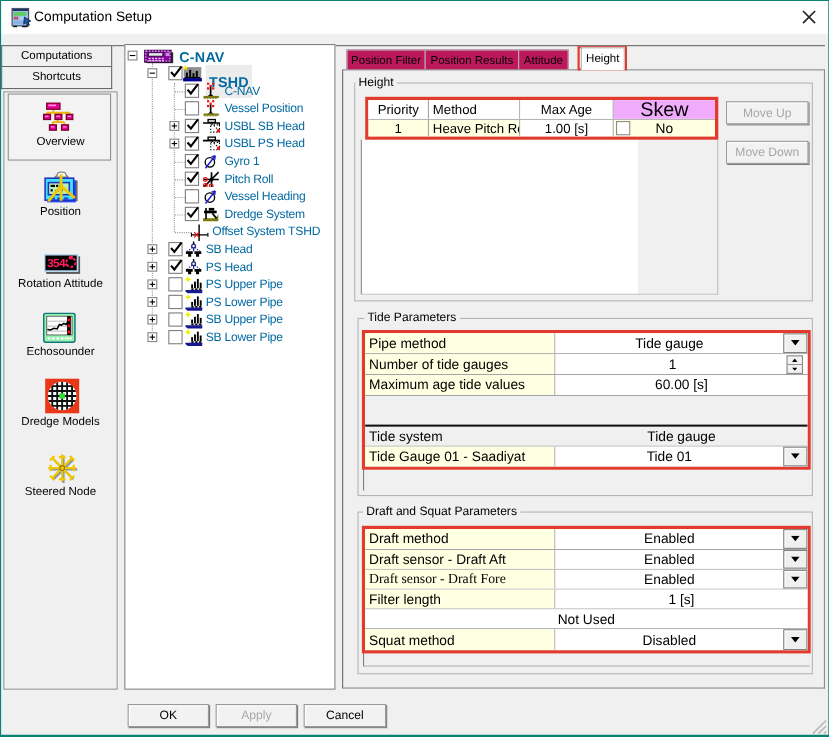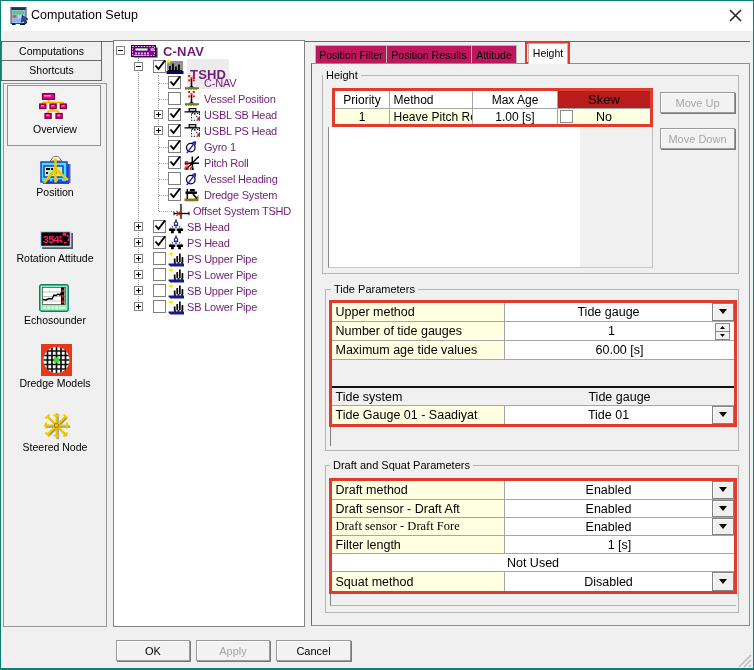--- a/index.html
+++ b/index.html
@@ -19,21 +19,21 @@
 #ovbox { left:3px; top:1px; width:94px; height:61px; border:1px solid #909090; background:#f3f3f3; }
 .sideitem { position:absolute; width:100%; text-align:center; font-size:10.5px; color:#000; }
 
 #treepanel { left:113px; top:40px; width:192px; height:587px; border:1px solid #828282; background:#fff; }
 
 #rline { left:1px; top:41px; width:749px; height:1px; background:#696969; }
 #panebox { left:311px; top:63px; width:439px; height:563px; border:1px solid #8c8c8c; border-left:1px solid #696969; background:#f0f0f0; }
 .tab { position:absolute; top:45px; height:18px; background:#be185d; border:1px solid #b6b6b6; border-bottom:none; font-size:10.5px; text-align:center; color:#000; padding-top:3px; white-space:nowrap; overflow:hidden; }
 #tabH { top:43px; height:21px; z-index:5; background:#fff; }
 
-.trow { position:absolute; height:16px; display:flex; align-items:center; white-space:nowrap; font-size:11px; letter-spacing:-0.2px; color:#701a75; }
+.trow { position:absolute; height:16px; display:flex; align-items:center; white-space:nowrap; font-size:11px; letter-spacing:-0.2px; color:#0369a1; }
 .exp { position:absolute; width:9px; height:9px; background:#fff; border:1px solid #848484; }
 .exp:before, .exp.plus:after { content:""; position:absolute; background:#000; }
 .exp:before { left:1px; right:1px; top:3px; height:1px; }
 .exp.plus:after { top:1px; bottom:1px; left:3px; width:1px; }
 .cb { position:absolute; width:13px; height:13px; background:#fff; border:1px solid #7e7e7e; }
 .cb svg { position:absolute; left:0px; top:-1px; }
 .vguide { position:absolute; width:1px; border-left:1px dotted #9c9c9c; }
 .hguide { position:absolute; height:1px; border-top:1px dotted #9c9c9c; }
 .ticon { position:absolute; }
 .redbox { position:absolute; border:3px solid #e23b2d; }
@@ -474,21 +474,21 @@
 <div class="grplab" style="left:323px; top:69px;">Height</div>
 <div class="abs" style="left:328px; top:127px; width:252px; height:141px; background:#fff; border-left:1px solid #8a8a8a; border-bottom:1px solid #c8c8c8;"></div>
 <div class="abs" style="left:580px; top:127px; width:73px; height:141px; background:#f0f0f0; border-right:1px solid #c0c0c0; border-bottom:1px solid #c8c8c8;"></div>
 
 <div class="redbox" style="left:332px; top:88px; width:321px; height:39px; font-size:12px;">
   <div style="position:absolute; inset:0; display:flex; flex-direction:column;">
     <div style="display:flex; height:18px; border-bottom:1px solid #a5a5a5; background:#fff;">
       <div class="cellR" style="width:55px; border-right:1px solid #a5a5a5; background:#fff; font-size:12px;">Priority</div>
       <div class="cellL" style="width:83px; background:#fff; font-size:12px;">Method</div>
       <div class="cellR" style="width:85px; border-right:1px solid #a5a5a5; background:#fff; font-size:12px;">Max Age</div>
-      <div class="cellR" style="flex:1; background:#b91c1c; font-size:13px;">Skew</div>
+      <div class="cellR" style="flex:1; background:#f0abfc; font-size:18px;">Skew</div>
     </div>
     <div style="display:flex; flex:1;">
       <div class="cellR" style="width:55px; border-right:1px solid #a5a5a5; background:#ffffe1; font-size:12px;">1</div>
       <div class="cellL" style="width:83px; overflow:hidden; white-space:nowrap; font-size:12px;">Heave Pitch Rc</div>
       <div class="cellR" style="width:85px; border-right:1px solid #a5a5a5; background:#fff; font-size:12px;">1.00 [s]</div>
       <div class="cellR" style="flex:1; background:#ffffe1; justify-content:flex-start;">
         <span style="display:inline-block; width:13px; height:13px; background:#fff; border:1px solid #8c8c8c; margin-left:2px;"></span>
         <span style="flex:1; text-align:center; margin-right:15px;">No</span>
       </div>
     </div>
@@ -496,21 +496,21 @@
 </div>
 <div class="btn dis" style="left:660px; top:92px; width:75px; height:21px; line-height:20px;">Move Up</div>
 <div class="btn dis" style="left:660px; top:128px; width:75px; height:21px; line-height:20px;">Move Down</div>
 
 <div class="grp" style="left:325px; top:289px; width:414px; height:162px;"></div>
 <div class="grplab" style="left:331px; top:283px;">Tide Parameters</div>
 <div class="abs" style="left:330px; top:424px; width:406px; height:22px; background:#f0f0f0; border-left:1px solid #808080;"></div>
 <div class="redbox" style="left:329px; top:300px; width:408px; height:127px;">
   <div style="position:absolute; inset:0; background:#f0f0f0;">
     <div class="row" style="top:0; height:19px;">
-      <div class="cellL" style="width:173px;">Upper method</div>
+      <div class="cellL" style="width:173px;">Pipe method</div>
       <div class="cellR cmb" style="flex:1; position:relative;">Tide gauge
         <span class="combo">
             <svg width="9" height="6">
               <path d="M0 0 L8 0 L4 5 Z" fill="#000"></path>
             </svg>
           </span>
       </div>
     </div>
     <div class="row" style="top:19px; height:19px;">
       <div class="cellL" style="width:173px;">Number of tide gauges</div>

